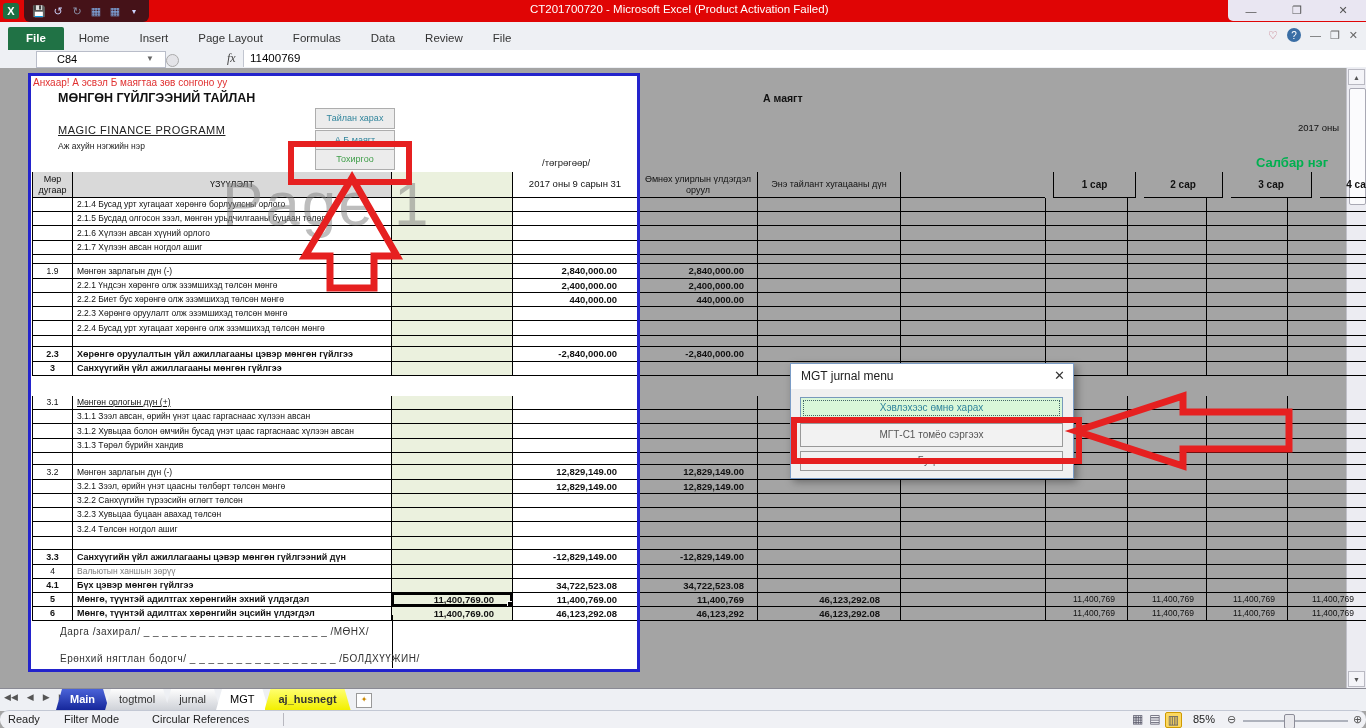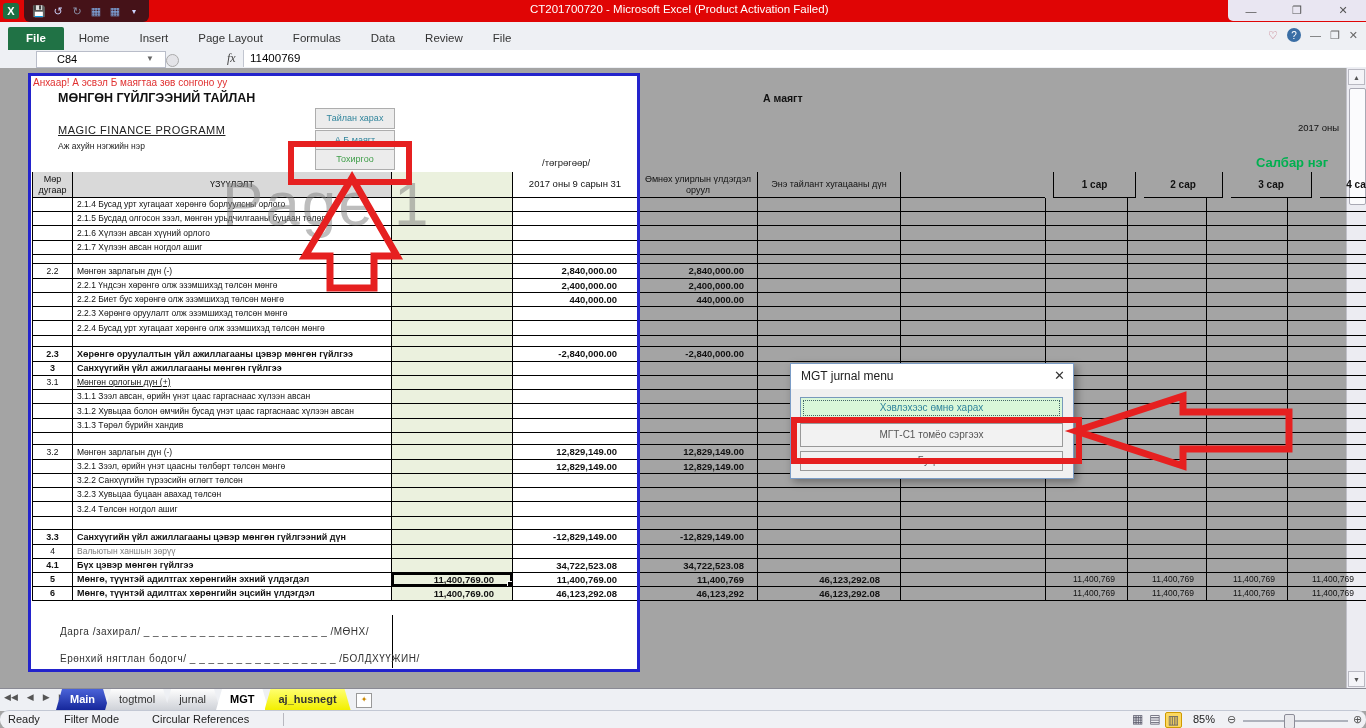--- a/index.html
+++ b/index.html
@@ -105,21 +105,21 @@
   .sbtn{position:absolute;left:1px;width:17px;height:16px;background:#f4f4f8;border:1px solid #b9b9c2;
        font-size:7px;color:#555;text-align:center;line-height:15px;box-sizing:border-box;}
   #vthumb{position:absolute;left:2px;top:20px;width:15px;height:115px;background:#fbfbfd;
        border:1px solid #a9a9b4;border-radius:2px;}
   #tabbar{position:absolute;left:0;top:688px;width:1366px;height:22px;background:#eef0f4;border-top:1px solid #8a8a94;}
   #tabnav{position:absolute;left:4px;top:3px;display:flex;gap:9px;font-size:9px;color:#555;}
   #tabs{position:absolute;left:56px;top:0;display:flex;height:21px;}
   .tab{height:21px;line-height:20px;padding:0 14px;font-size:11px;color:#333;margin-right:-4px;
        background:linear-gradient(#fdfdfd,#cfd2d8);clip-path:polygon(6px 0,calc(100% - 6px) 0,100% 100%,0 100%);cursor:pointer;}
   .tab.blue{background:linear-gradient(#4a63d8,#16279b);color:#fff;font-weight:bold;}
-  .tab.active{background:#fff;font-weight:bold;color:#000;text-align:center;}
+  .tab.active{background:#fff;font-weight:normal;color:#000;text-align:center;}
   .tab.yellow{background:linear-gradient(#ffff6e,#f2ef00);font-weight:bold;}
   #inserttab{position:absolute;left:356px;top:4px;width:14px;height:13px;background:#fff;
        border:1px solid #999;font-size:8px;color:#c80;text-align:center;line-height:12px;}
   
   #statusbar{position:absolute;left:0;top:710px;width:1366px;height:18px;background:#f0f1f5;
        border-top:1px solid #c3c8d4;font-size:11px;color:#222;border-radius:9px;}
   #statusbar .st{position:absolute;top:2px;}
   #stdiv{position:absolute;left:283px;top:2px;width:1px;height:13px;background:#b8b8c0;}
   #viewbtns{position:absolute;left:1130px;top:1px;display:flex;gap:2px;font-size:12px;color:#556;}
   #viewbtns .vb{padding:0 2px;cursor:pointer;}
@@ -273,21 +273,21 @@
         <span class="cell c-val num" style="height: 9px; line-height: 8px;"></span>
         <span class="cell c-prev num" style="height: 9px; line-height: 8px;"></span>
         <span class="cell c-cur num" style="height: 9px; line-height: 8px;"></span>
         <span class="cell c-gap" style="height: 9px; line-height: 8px;"></span>
         <span class="cell c-m1 mnum" style="height: 9px; line-height: 8px;"></span>
         <span class="cell c-m2 mnum" style="height: 9px; line-height: 8px;"></span>
         <span class="cell c-m3 mnum" style="height: 9px; line-height: 8px;"></span>
         <span class="cell c-m4 mnum" style="height: 9px; line-height: 8px;"></span>
       </div>
       <div class="trow" style="height: 15px;">
-        <span class="cell c-num" style="height: 15px; line-height: 14px;">2.2</span>
+        <span class="cell c-num" style="height: 15px; line-height: 14px;">1.9</span>
         <span class="cell c-label" style="height: 15px; line-height: 14px;">Мөнгөн зарлагын дүн (-)</span>
         <span class="cell c-green num" style="height: 15px; line-height: 14px;"></span>
         <span class="cell c-val num" style="height: 15px; line-height: 14px;">2,840,000.00</span>
         <span class="cell c-prev num" style="height: 15px; line-height: 14px;">2,840,000.00</span>
         <span class="cell c-cur num" style="height: 15px; line-height: 14px;"></span>
         <span class="cell c-gap" style="height: 15px; line-height: 14px;"></span>
         <span class="cell c-m1 mnum" style="height: 15px; line-height: 14px;"></span>
         <span class="cell c-m2 mnum" style="height: 15px; line-height: 14px;"></span>
         <span class="cell c-m3 mnum" style="height: 15px; line-height: 14px;"></span>
         <span class="cell c-m4 mnum" style="height: 15px; line-height: 14px;"></span>
@@ -376,21 +376,21 @@
         <span class="cell c-green num" style="height: 14px; line-height: 13px;"></span>
         <span class="cell c-val num" style="height: 14px; line-height: 13px;"></span>
         <span class="cell c-prev num" style="height: 14px; line-height: 13px;"></span>
         <span class="cell c-cur num" style="height: 14px; line-height: 13px;"></span>
         <span class="cell c-gap" style="height: 14px; line-height: 13px;"></span>
         <span class="cell c-m1 mnum" style="height: 14px; line-height: 13px;"></span>
         <span class="cell c-m2 mnum" style="height: 14px; line-height: 13px;"></span>
         <span class="cell c-m3 mnum" style="height: 14px; line-height: 13px;"></span>
         <span class="cell c-m4 mnum" style="height: 14px; line-height: 13px;"></span>
       </div>
-      <div class="trow" style="height: 14px;">
+      <div class="trow" style="height: 14px; margin-top: 20px;">
         <span class="cell c-num" style="height: 14px; line-height: 13px;">3.1</span>
         <span class="cell c-label ul " style="height: 14px; line-height: 13px;">Мөнгөн орлогын дүн (+)</span>
         <span class="cell c-green num" style="height: 14px; line-height: 13px;"></span>
         <span class="cell c-val num" style="height: 14px; line-height: 13px;"></span>
         <span class="cell c-prev num" style="height: 14px; line-height: 13px;"></span>
         <span class="cell c-cur num" style="height: 14px; line-height: 13px;"></span>
         <span class="cell c-gap" style="height: 14px; line-height: 13px;"></span>
         <span class="cell c-m1 mnum" style="height: 14px; line-height: 13px;"></span>
         <span class="cell c-m2 mnum" style="height: 14px; line-height: 13px;"></span>
         <span class="cell c-m3 mnum" style="height: 14px; line-height: 13px;"></span>

